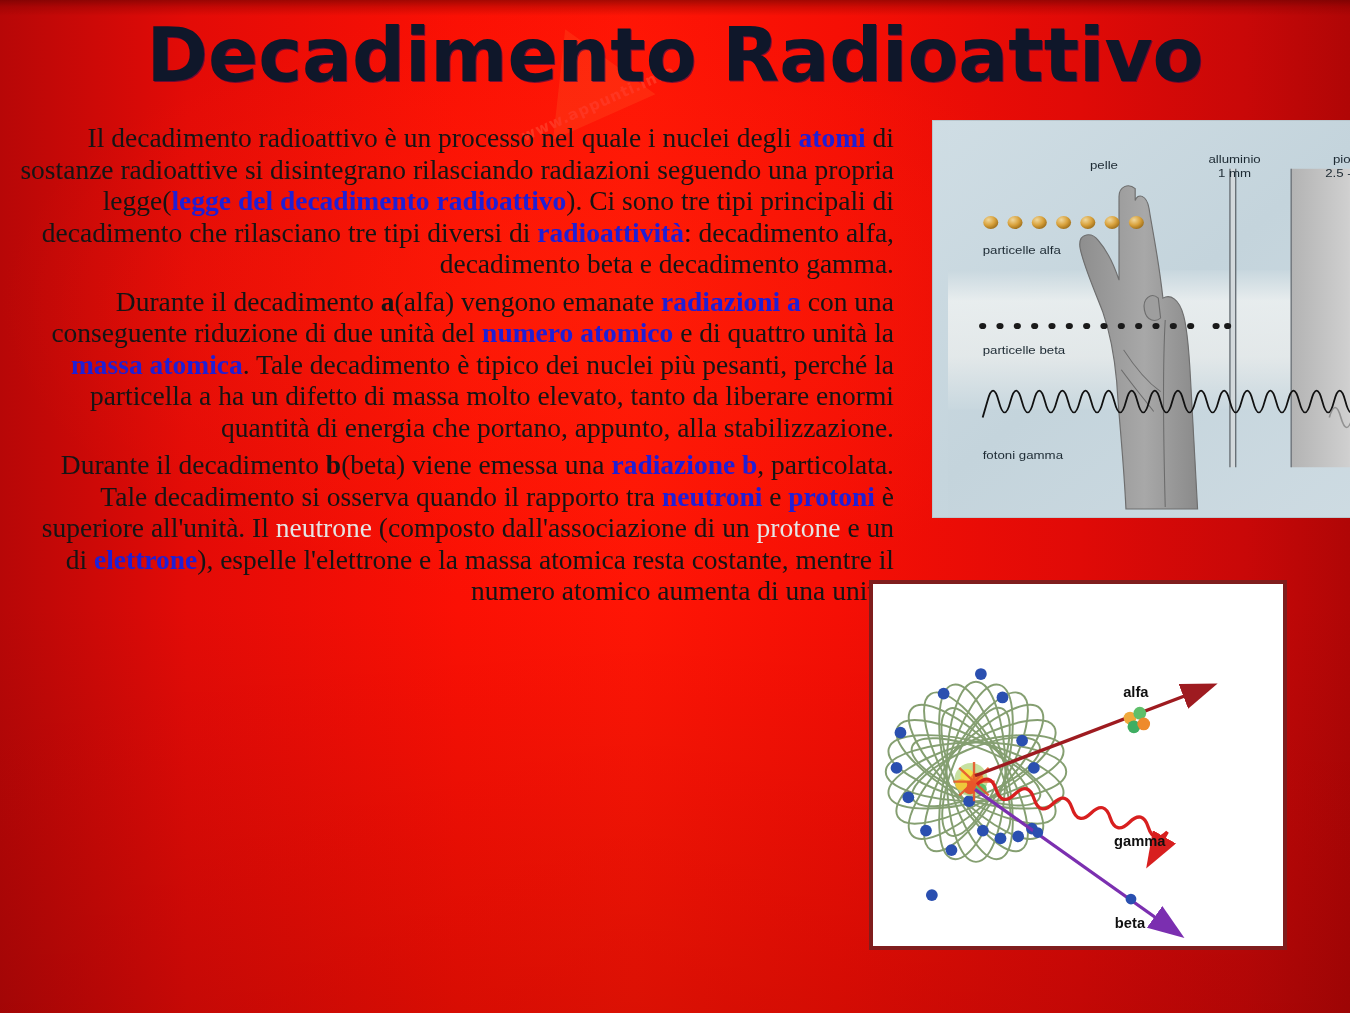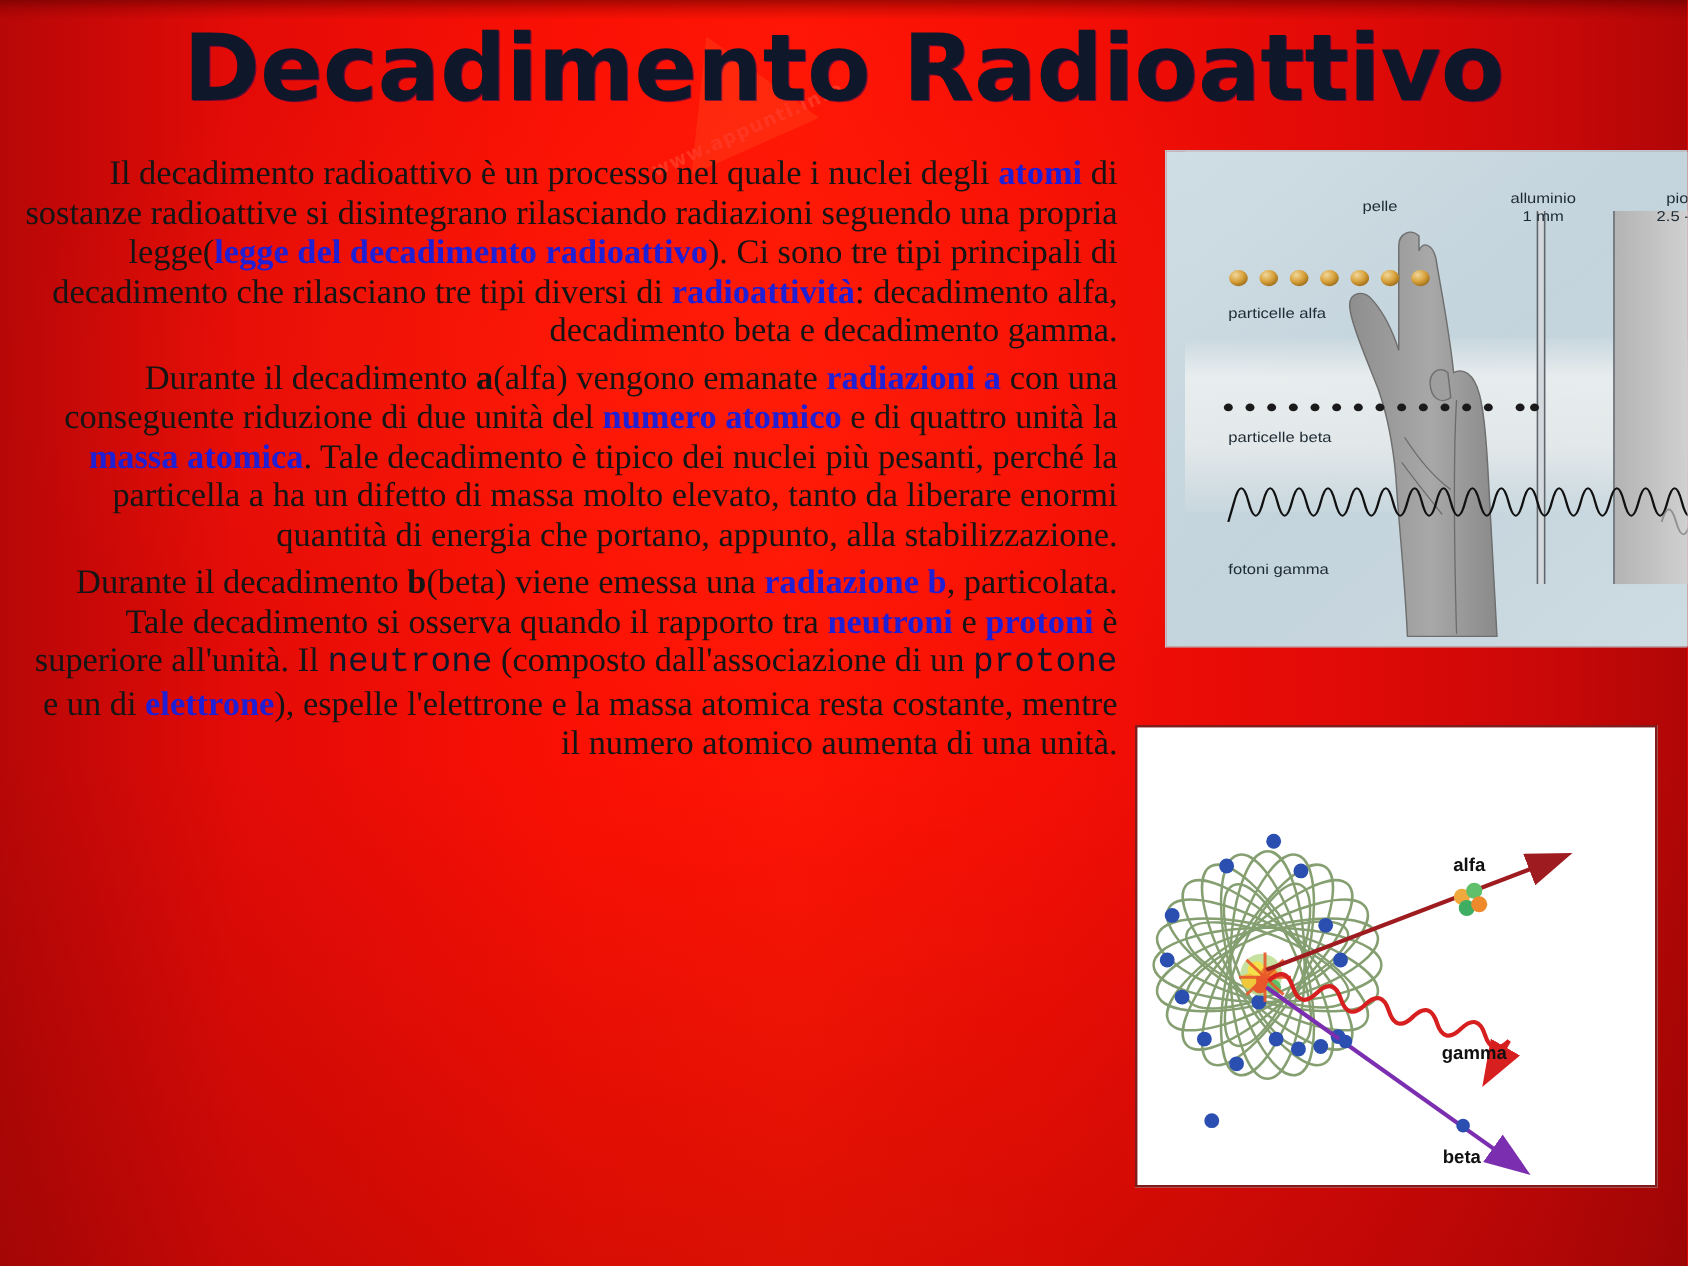--- a/index.html
+++ b/index.html
@@ -88,40 +88,40 @@
     line-height:31.5px;
     text-align:right;
   }
   #body-col p{
     margin:0 0 6px 0;
     text-indent:8px;
   }
   #body-col p:last-child{ margin-bottom:0; }
 
   b.hl   { color:#1f1fd6; font-weight:bold; }          
-  span.hl{ color:#0f172a; font-weight:normal;font-family:Liberation Mono, monospace; }        
+  span.hl{ color:#e5e5e5; font-weight:normal; }        
   b.bk   { color:#151515; font-weight:bold; }          
 
   
   .figure{
     position:absolute;
     overflow:hidden;
     background:#fff;
   }
   #fig-shielding{
     left:932px; top:120px;
     width:500px; height:398px;
     border:1px solid #b9c6cd;
     background:linear-gradient(135deg,#cfdde4 0%,#c5d5dd 40%,#cbd9e0 100%);
     padding-left:15px;
   }
   #fig-atom{
-    left:908px; top:580px;
+    left:869px; top:580px;
     width:418px; height:370px;
-    border:2px solid #7f1d1d;
+    border:4px solid #7f1d1d;
     background:#ffffff;
   }
   .figure svg{ display:block; width:100%; height:100%; }
 
   .fig-label{
     font-family:"Liberation Sans", sans-serif;
     font-size:11.5px;
     fill:#1d2a33;
   }
   .fig-label-b{

